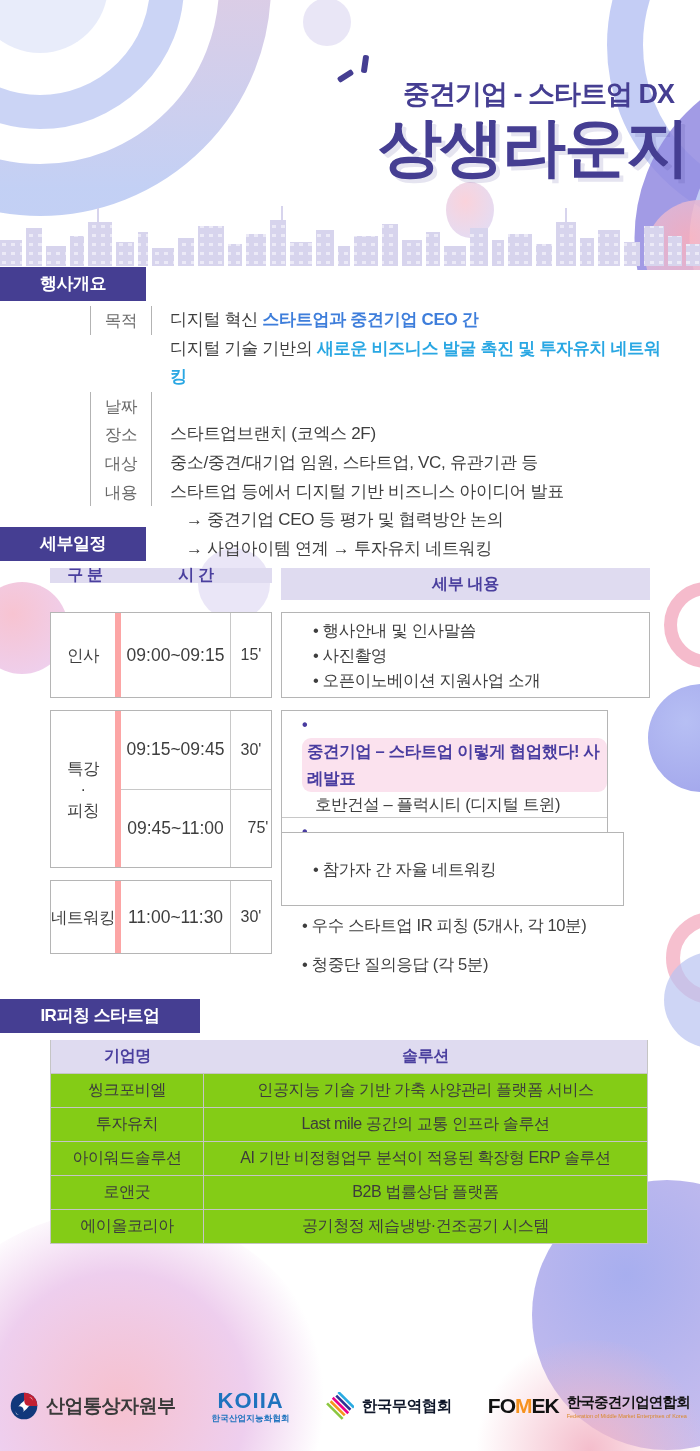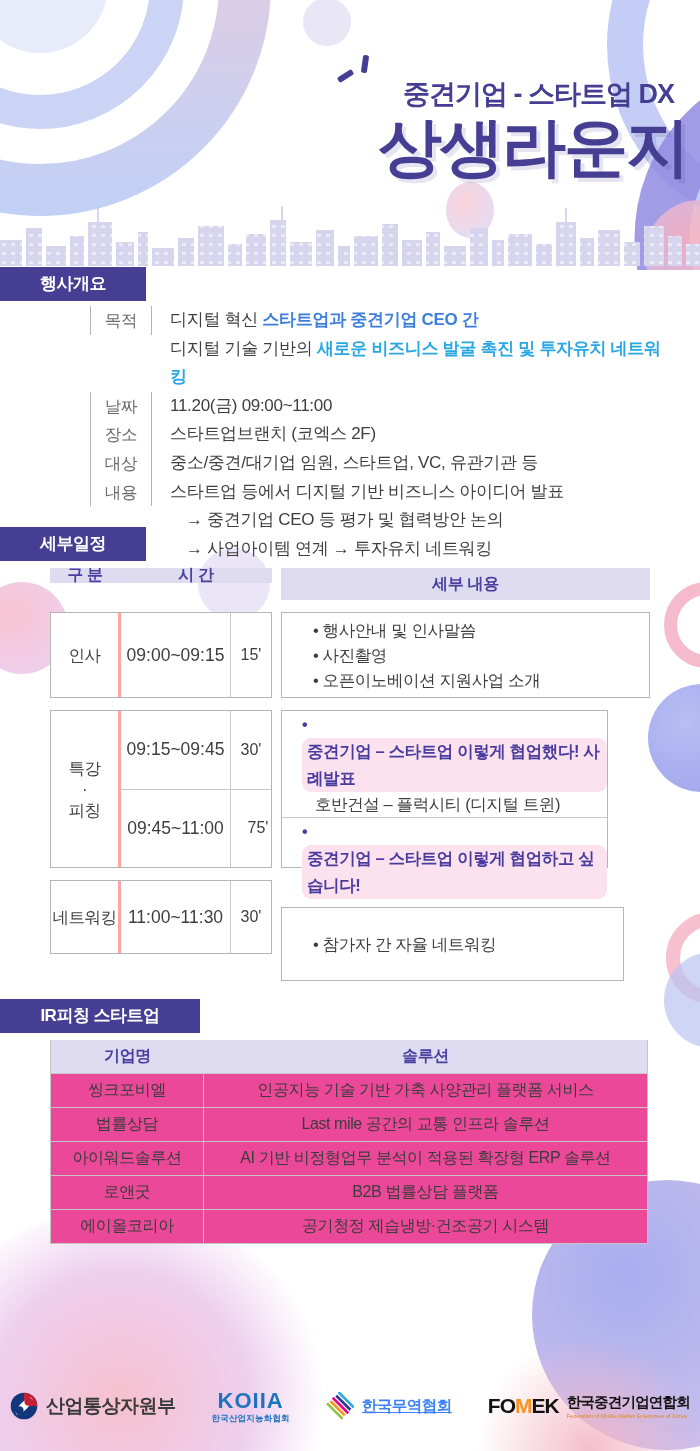--- a/index.html
+++ b/index.html
@@ -41,68 +41,68 @@
   .sbox{position:absolute;background:#fff;border:1px solid #b5b5b5;z-index:2;
         box-sizing:border-box;display:flex;}
   .shead{background:#dfdbf0;border:none;color:#4a3f9e;font-weight:bold;font-size:16px;
          align-items:center;letter-spacing:-0.3px;}
   .sh-left{left:50px;top:568px;width:222px;height:15px;}
   .sh-right{left:281px;top:568px;width:369px;height:32px;justify-content:center;}
   .sh-type{width:70px;text-align:center;}
   .sh-time{flex:1;text-align:center;}
   .cell{display:flex;align-items:center;justify-content:center;color:#3e3e3e;
         box-sizing:border-box;}
-  .c-type{width:70px;border-right:3px solid #fca5a5;font-size:16.5px;letter-spacing:-0.5px;
+  .c-type{width:70px;border-right:6px solid #fca5a5;font-size:16.5px;letter-spacing:-0.5px;
           text-align:center;flex-direction:column;line-height:21px;}
   .c-time{width:110px;border-right:1px solid #c8c8c8;font-size:17.5px;}
   .c-dur{flex:1;font-size:16px;}
   .r1-left{left:50px;top:612px;width:222px;height:86px;}
   .r1-right{left:281px;top:612px;width:369px;height:86px;}
   .g2-left{left:50px;top:710px;width:222px;height:158px;}
   .g2-right{left:281px;top:710px;width:327px;height:158px;flex-direction:column;}
   .g2-times{flex:1;display:flex;flex-direction:column;}
   .g2-trow{flex:1;display:flex;}
   .bt{border-top:1px solid #c8c8c8;gap:14px;}
   .r3-left{left:50px;top:880px;width:222px;height:74px;}
-  .r3-right{left:281px;top:907px;width:343px;height:74px;}
+  .r3-right{left:281px;top:832px;width:343px;height:74px;}
   .content-col{flex-direction:column;align-items:flex-start;justify-content:center;
                padding-left:31px;}
   .g2-half{flex:1;display:flex;flex-direction:column;justify-content:center;
            padding-left:20px;box-sizing:border-box;}
   .bullet{font-size:16.5px;color:#3e3e3e;line-height:25px;letter-spacing:-0.4px;}
   .bullet::before{content:"• ";}
   .hlb{line-height:27px;}
   .hlb::before{content:"• ";color:#493ca0;font-weight:bold;}
   .pill{display:inline-block;background:#fbe2ee;border-radius:9px;padding:0 5px;
         color:#493ca0;font-weight:bold;font-size:16.5px;letter-spacing:-0.4px;}
   .subline{font-size:16.5px;color:#3e3e3e;line-height:25px;padding-left:13px;
            letter-spacing:-0.4px;}
 
   
   .ir{position:absolute;left:50px;top:1040px;width:598px;z-index:2;box-sizing:border-box;
       border:1px solid #c5c5c5;border-top:none;}
-  .ir-row{display:flex;height:33px;border-top:1px solid #c5c5c5;background:#ec4899;}
+  .ir-row{display:flex;height:33px;border-top:1px solid #c5c5c5;background:#84cc16;}
   .ir-hrow{background:#dfdbf0;border-top:none;color:#4a3f9e;font-weight:bold;}
   .ir-c1{width:153px;display:flex;align-items:center;justify-content:center;
          border-right:1px solid #c5c5c5;font-size:16px;color:#3c3c3c;box-sizing:border-box;
          letter-spacing:-0.4px;}
   .ir-c2{flex:1;display:flex;align-items:center;justify-content:center;font-size:16px;
          color:#3c3c3c;letter-spacing:-0.4px;}
   .ir-hrow .ir-c1{border-right:none;color:#4a3f9e;}
   .ir-hrow .ir-c2{color:#4a3f9e;}
 
   
   .footer{position:absolute;left:0;top:1374px;width:700px;display:flex;z-index:2;
           justify-content:center;align-items:center;gap:36px;height:64px;}
   .logo{display:flex;align-items:center;gap:8px;}
   .motie-name{font-size:19px;font-weight:bold;color:#3a3a3a;letter-spacing:-0.5px;}
   .koiia{flex-direction:column;gap:2px;line-height:1;}
   .koiia-name{font-size:22px;font-weight:bold;color:#1e73be;letter-spacing:1px;}
   .koiia-sub{font-size:8.5px;color:#1e73be;font-weight:bold;letter-spacing:0.2px;}
-  .kita-name{font-size:15.5px;font-weight:bold;color:#3b82f6;letter-spacing:-0.5px;text-decoration:underline;}
+  .kita-name{font-size:15.5px;font-weight:bold;color:#0f172a;letter-spacing:-0.5px;}
   .fomek-word{font-size:21px;font-weight:bold;color:#111;letter-spacing:-1px;}
   .fomek-m{color:#f6921e;}
   .fomek-right{display:flex;flex-direction:column;}
   .fomek-org{font-size:14.5px;font-weight:bold;color:#111;letter-spacing:-0.8px;}
   .fomek-sub{font-size:5.5px;color:#d98a2b;margin-top:1px;}
 </style>
 </head>
 <body>
 
 <div class="poster">
@@ -195,21 +195,20 @@
   <div class="ov">
     <div class="ov-row">
       <span class="ov-label">목적</span>
       <div class="ov-content">
         <div><span>디지털 혁신 </span><span class="b1">스타트업과 중견기업 CEO 간</span></div>
         <div><span>디지털 기술 기반의 </span><span class="b2">새로운 비즈니스 발굴 촉진 및 투자유치 네트워킹</span></div>
       </div>
     </div>
     <div class="ov-row">
       <span class="ov-label">날짜</span>
-      <div class="ov-content">11.20(금) 09:00~11:00</div>
     </div>
     <div class="ov-row">
       <span class="ov-label">장소</span>
       <div class="ov-content">스타트업브랜치 (코엑스 2F)</div>
     </div>
     <div class="ov-row">
       <span class="ov-label">대상</span>
       <div class="ov-content">중소/중견/대기업 임원, 스타트업, VC, 유관기관 등</div>
     </div>
     <div class="ov-row">
@@ -285,21 +284,21 @@
   <div class="ir">
     <div class="ir-row ir-hrow">
       <div class="ir-c1">기업명</div>
       <div class="ir-c2">솔루션</div>
     </div>
     <div class="ir-row">
       <div class="ir-c1">씽크포비엘</div>
       <div class="ir-c2">인공지능 기술 기반 가축 사양관리 플랫폼 서비스</div>
     </div>
     <div class="ir-row">
-      <div class="ir-c1">법률상담</div>
+      <div class="ir-c1">투자유치</div>
       <div class="ir-c2">Last mile 공간의 교통 인프라 솔루션</div>
     </div>
     <div class="ir-row">
       <div class="ir-c1">아이워드솔루션</div>
       <div class="ir-c2">AI 기반 비정형업무 분석이 적용된 확장형 ERP 솔루션</div>
     </div>
     <div class="ir-row">
       <div class="ir-c1">로앤굿</div>
       <div class="ir-c2">B2B 법률상담 플랫폼</div>
     </div>

